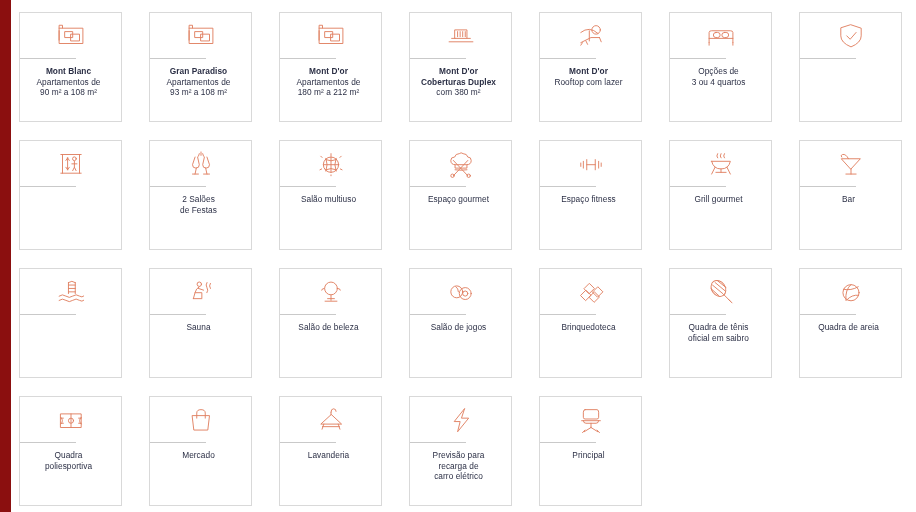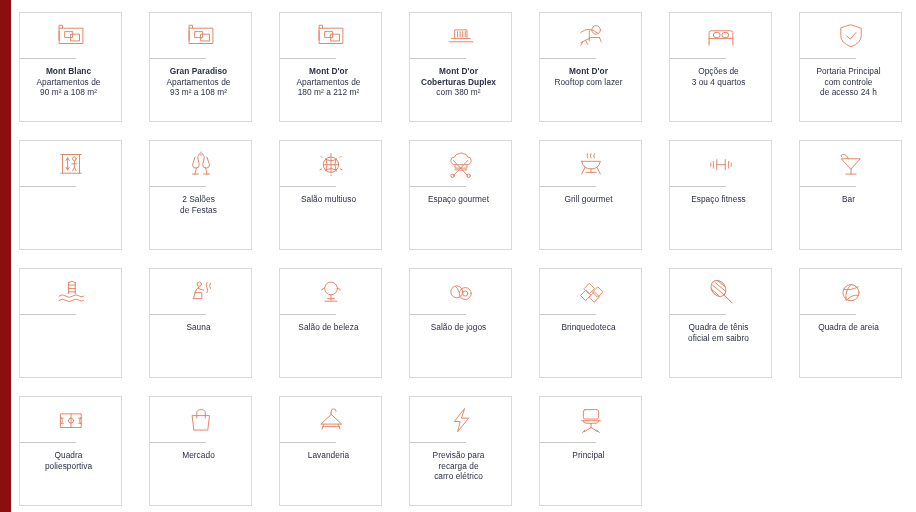--- a/index.html
+++ b/index.html
@@ -172,25 +172,20 @@
         </div>
       </div>
       <div class="card">
         <div class="icon-wrap">
           <svg width="34" height="30" viewBox="0 0 40 34" fill="none" stroke="#e08060" stroke-width="1.1" stroke-linecap="round" stroke-linejoin="round">
             <path d="M20 5 L32 9 L32 18 Q32 26 20 31 Q8 26 8 18 L8 9 Z"></path>
             <path d="M15 18 L19 22 L26 14"></path>
           </svg>
         </div>
         <div class="divider"></div>
-        <div class="labels">
-          <div>Portaria Principal</div>
-          <div>com controle</div>
-          <div>de acesso 24 h</div>
-        </div>
       </div>
       <div class="card">
         <div class="icon-wrap">
           <svg width="34" height="30" viewBox="0 0 40 34" fill="none" stroke="#e08060" stroke-width="1.1" stroke-linecap="round" stroke-linejoin="round">
             <path d="M8 7 L32 7 M8 29 L32 29"></path>
             <path d="M10 7 L10 29 M30 7 L30 29"></path>
             <path d="M16 11 L16 25 M16 11 L14 14 M16 11 L18 14 M16 25 L14 22 M16 25 L18 22"></path>
             <circle cx="24" cy="12" r="2.2"></circle>
             <path d="M24 15 L24 22 M21 18 L27 18 M22 26 L24 22 L26 26"></path>
           </svg>
@@ -241,43 +236,43 @@
           </svg>
         </div>
         <div class="divider"></div>
         <div class="labels">
           <div>Espaço gourmet</div>
         </div>
       </div>
       <div class="card">
         <div class="icon-wrap">
           <svg width="34" height="30" viewBox="0 0 40 34" fill="none" stroke="#e08060" stroke-width="1.1" stroke-linecap="round" stroke-linejoin="round">
+            <path d="M15 13 L15 25 M25 13 L25 25"></path>
+            <path d="M11 15 L11 23 M29 15 L29 23"></path>
+            <path d="M8 17 L8 21 M32 17 L32 21"></path>
+            <path d="M15 19 L25 19"></path>
+          </svg>
+        </div>
+        <div class="divider"></div>
+        <div class="labels">
+          <div>Espaço fitness</div>
+        </div>
+      </div>
+      <div class="card">
+        <div class="icon-wrap">
+          <svg width="34" height="30" viewBox="0 0 40 34" fill="none" stroke="#e08060" stroke-width="1.1" stroke-linecap="round" stroke-linejoin="round">
             <path d="M9 15 L31 15 Q29 24 20 24 Q11 24 9 15 Z"></path>
             <path d="M13 22 L9 30 M27 22 L31 30"></path>
             <path d="M20 24 L20 28 M14 28 L26 28"></path>
             <path d="M16 11 Q14 9 16 6 M20 11 Q18 9 20 6 M24 11 Q22 9 24 6"></path>
           </svg>
         </div>
         <div class="divider"></div>
         <div class="labels">
           <div>Grill gourmet</div>
-        </div>
-      </div>
-      <div class="card">
-        <div class="icon-wrap">
-          <svg width="34" height="30" viewBox="0 0 40 34" fill="none" stroke="#e08060" stroke-width="1.1" stroke-linecap="round" stroke-linejoin="round">
-            <path d="M15 13 L15 25 M25 13 L25 25"></path>
-            <path d="M11 15 L11 23 M29 15 L29 23"></path>
-            <path d="M8 17 L8 21 M32 17 L32 21"></path>
-            <path d="M15 19 L25 19"></path>
-          </svg>
-        </div>
-        <div class="divider"></div>
-        <div class="labels">
-          <div>Espaço fitness</div>
         </div>
       </div>
       <div class="card">
         <div class="icon-wrap">
           <svg width="34" height="30" viewBox="0 0 40 34" fill="none" stroke="#e08060" stroke-width="1.1" stroke-linecap="round" stroke-linejoin="round">
             <path d="M9 12 L31 12 L20 24 Z"></path>
             <path d="M20 24 L20 30"></path>
             <path d="M14 30 L26 30"></path>
             <path d="M17 12 Q14 6 10 7 Q7 8 9 10"></path>
           </svg>

